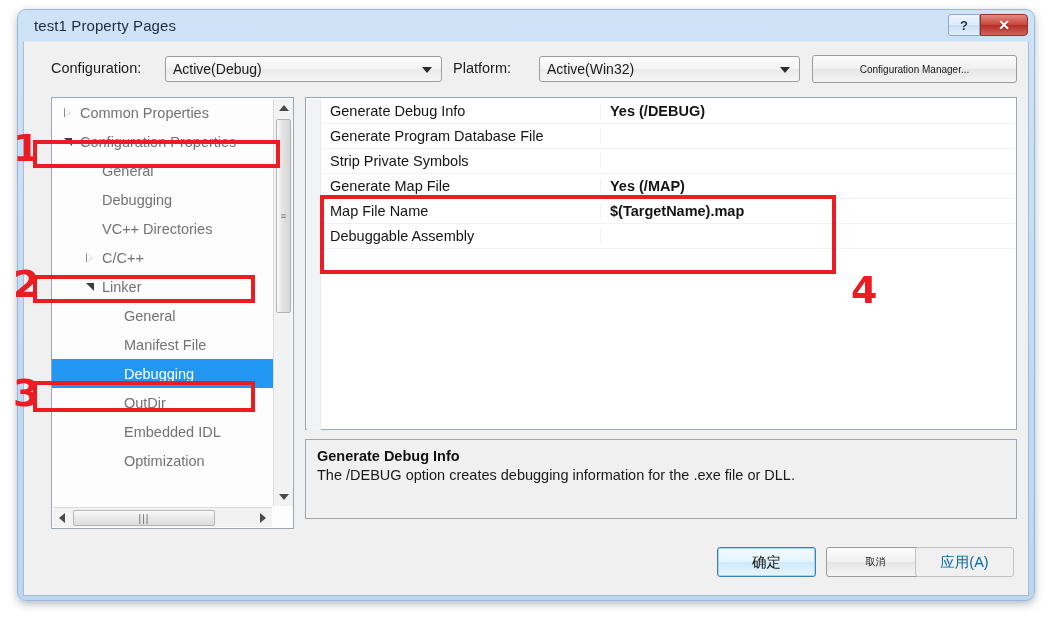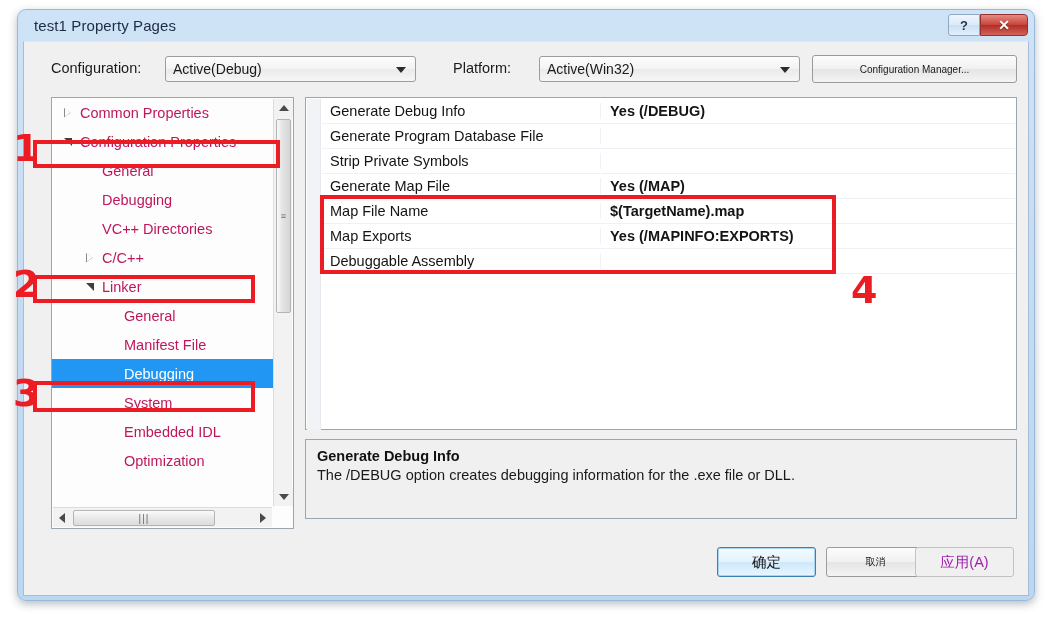--- a/index.html
+++ b/index.html
@@ -87,21 +87,21 @@
     position: absolute;
     height: 26px;
     background: linear-gradient(to bottom, #fdfdfd 0%, #f3f3f3 50%, #eaeaea 51%, #f6f6f6 100%);
     border: 1px solid #9d9d9d;
     border-radius: 3px;
     display: flex; align-items: center;
     padding-left: 7px;
     font-size: 14px;
     color: #1a1a1a;
   }
-  .combo-cfg  { left: 141px; top: 14px; width: 251px; }
+  .combo-cfg  { left: 141px; top: 14px; width: 277px; }
   .combo-plat { left: 515px; top: 14px; width: 261px; }
   .combo .arrow {
     position: absolute; right: 9px; top: 50%;
     width: 0; height: 0;
     margin-top: -2px;
     border-left: 5px solid transparent;
     border-right: 5px solid transparent;
     border-top: 6px solid #2b2b2b;
   }
 
@@ -128,21 +128,21 @@
     position: absolute;
     left: 0; top: 0;
     width: 222px; height: 409px;
     overflow: hidden;
   }
   .tree-item {
     position: relative;
     height: 29px;
     display: flex; align-items: center;
     font-size: 14.5px;
-    color: #be185d;
+    color: #737373;
     white-space: nowrap;
   }
   .tree-item.selected {
     background: #2196f3;
     color: #ffffff;
   }
   .tw {
     width: 15px; min-width: 15px;
     display: flex; align-items: center; justify-content: center;
   }
@@ -299,21 +299,21 @@
     width: 99px; height: 30px;
   }
   .btn-apply {
     position: absolute; right: 0px; bottom: 18px;
     width: 99px; height: 30px;
     margin-right: 14px;
     background: #f0f0f0;
     border: 1px solid #c2c2c2;
     border-radius: 3px;
     font-size: 14.5px;
-    color: #a21caf;
+    color: #0369a1;
     display:flex; align-items:center; justify-content:center;
   }
   .btn-cancel.btn { position: absolute; }
 
   
   .anno-box {
     position: absolute;
     border: 4px solid #ec1c24;
     pointer-events: none;
     z-index: 40;
@@ -406,21 +406,21 @@
             <div class="tree-item" style="padding-left: 52px;">
               <span class="tw"></span>
               <span style="margin-left: 5px;">Manifest File</span>
             </div>
             <div class="tree-item selected" style="padding-left: 52px;">
               <span class="tw"></span>
               <span style="margin-left: 5px;">Debugging</span>
             </div>
             <div class="tree-item" style="padding-left: 52px;">
               <span class="tw"></span>
-              <span style="margin-left: 5px;">System</span>
+              <span style="margin-left: 5px;">OutDir</span>
             </div>
             <div class="tree-item" style="padding-left: 52px;">
               <span class="tw"></span>
               <span style="margin-left: 5px;">Embedded IDL</span>
             </div>
             <div class="tree-item" style="padding-left: 52px;">
               <span class="tw"></span>
               <span style="margin-left: 5px;">Optimization</span>
             </div>
             <div class="tree-item" style="padding-left: 52px;">
@@ -469,24 +469,20 @@
             </div>
             <div class="grid-row">
               <div class="grid-name">Generate Map File</div>
               <div class="grid-val bold">Yes (/MAP)</div>
             </div>
             <div class="grid-row">
               <div class="grid-name">Map File Name</div>
               <div class="grid-val bold">$(TargetName).map</div>
             </div>
             <div class="grid-row">
-              <div class="grid-name">Map Exports</div>
-              <div class="grid-val bold">Yes (/MAPINFO:EXPORTS)</div>
-            </div>
-            <div class="grid-row">
               <div class="grid-name">Debuggable Assembly</div>
               <div class="grid-val"></div>
             </div>
           </div>
       </div>
 
       <div class="desc-panel">
         <div class="desc-title">Generate Debug Info</div>
         <div class="desc-body">The /DEBUG option creates debugging information for the .exe file or DLL.</div>
       </div>

